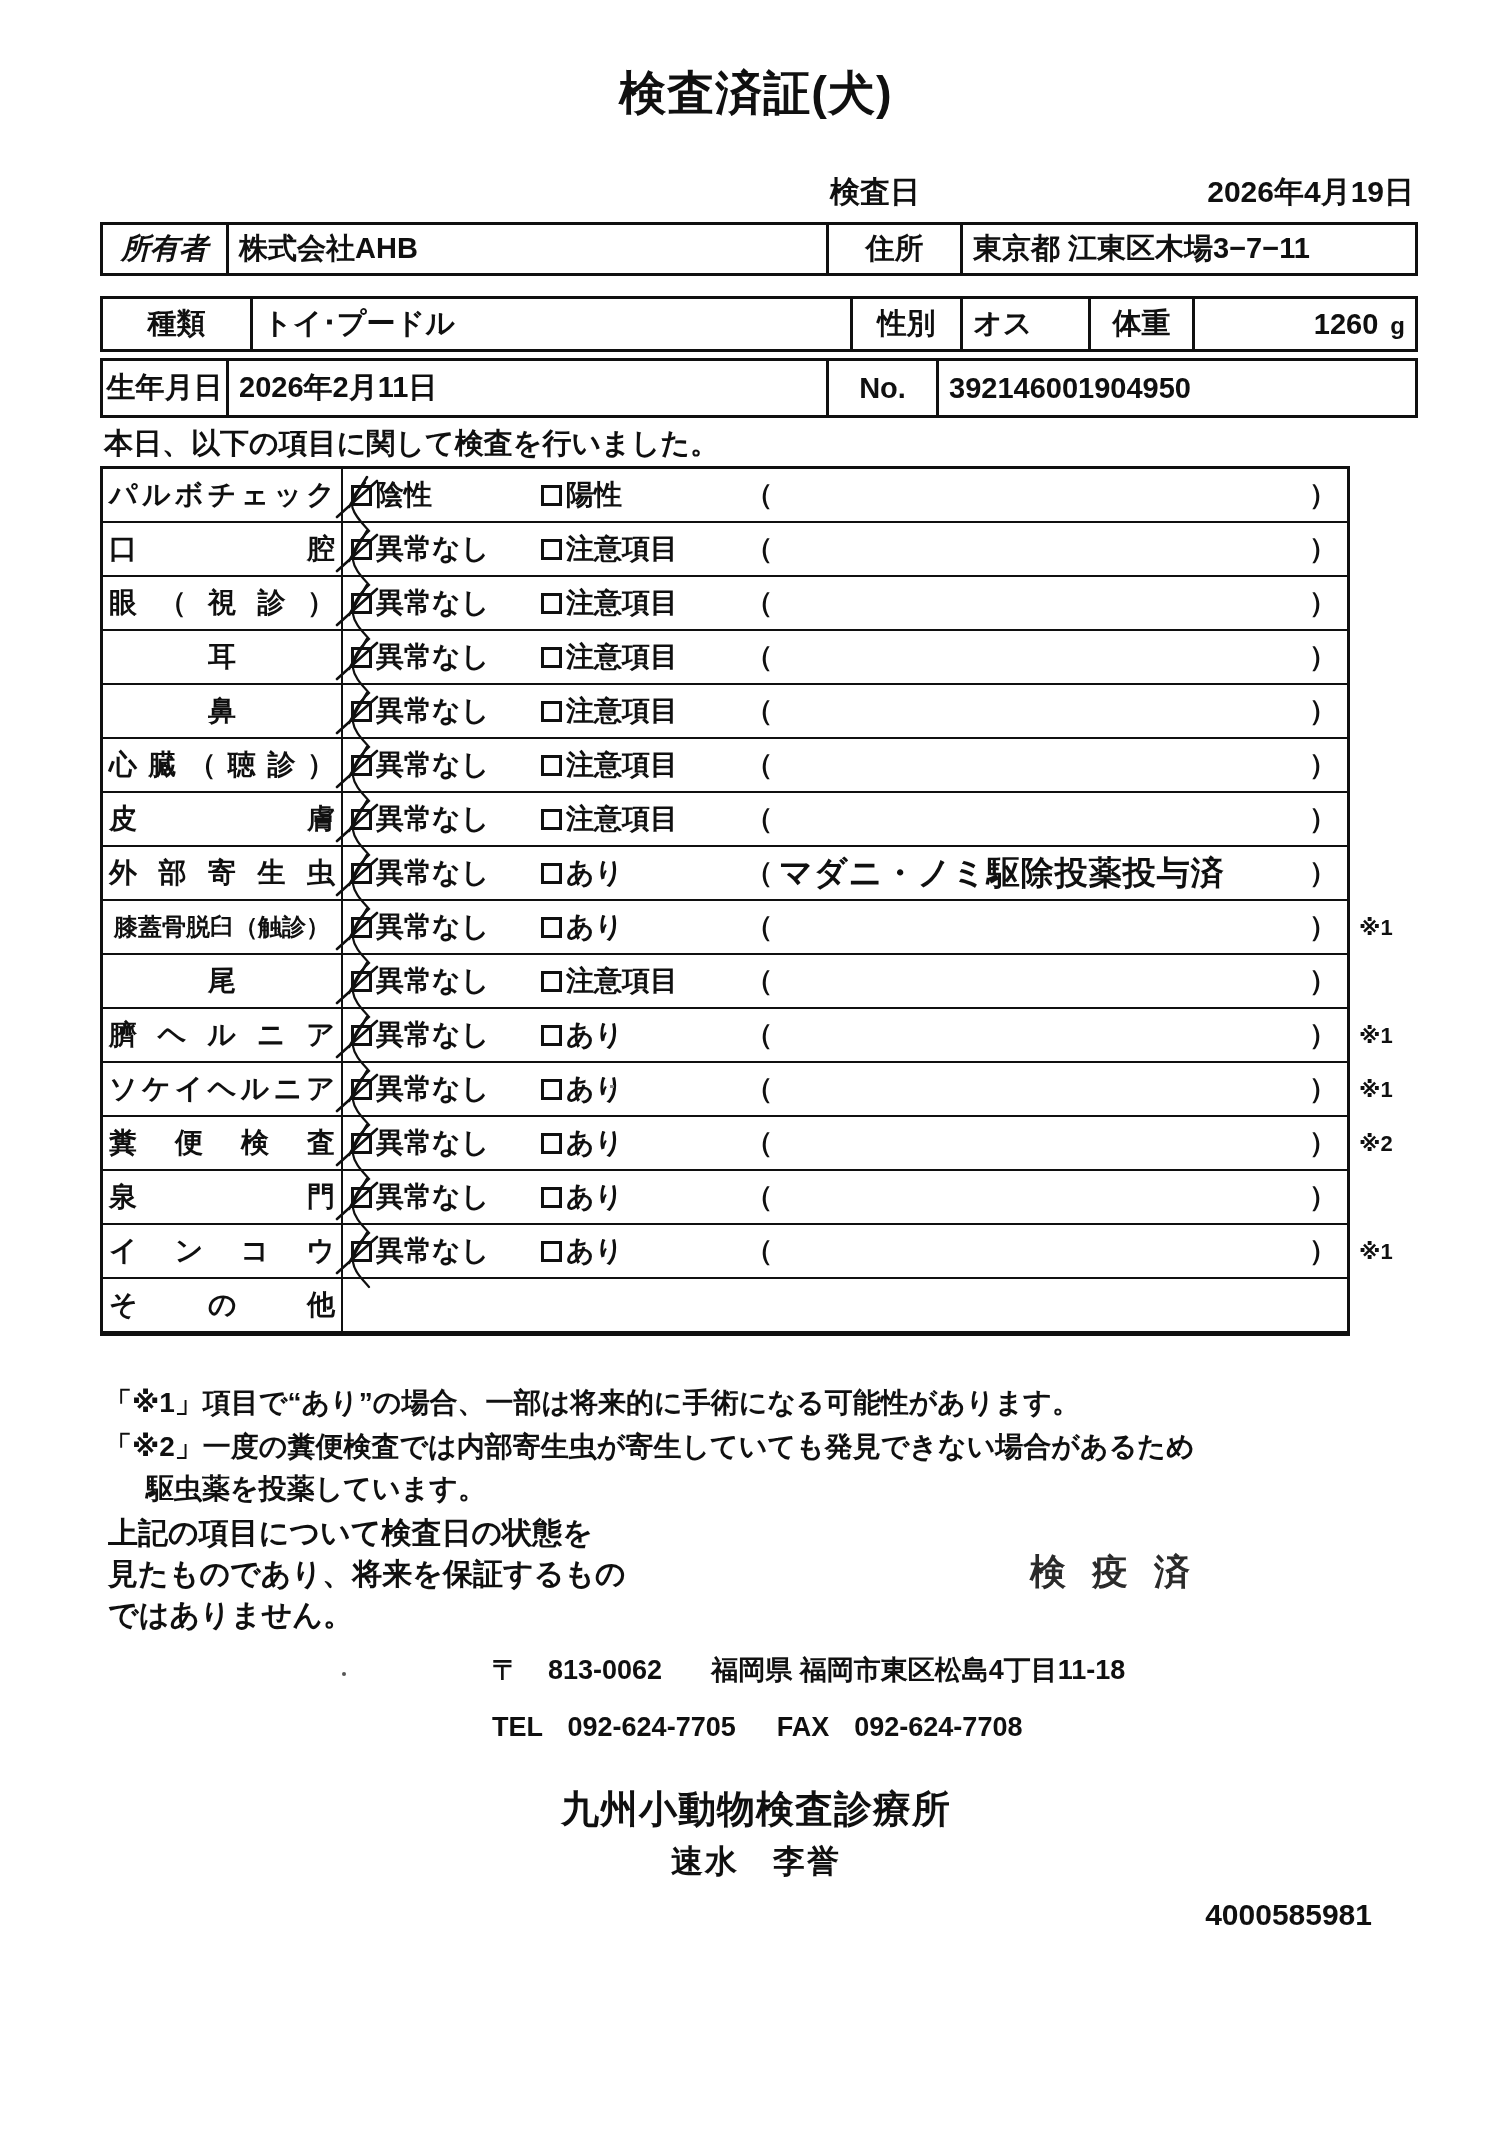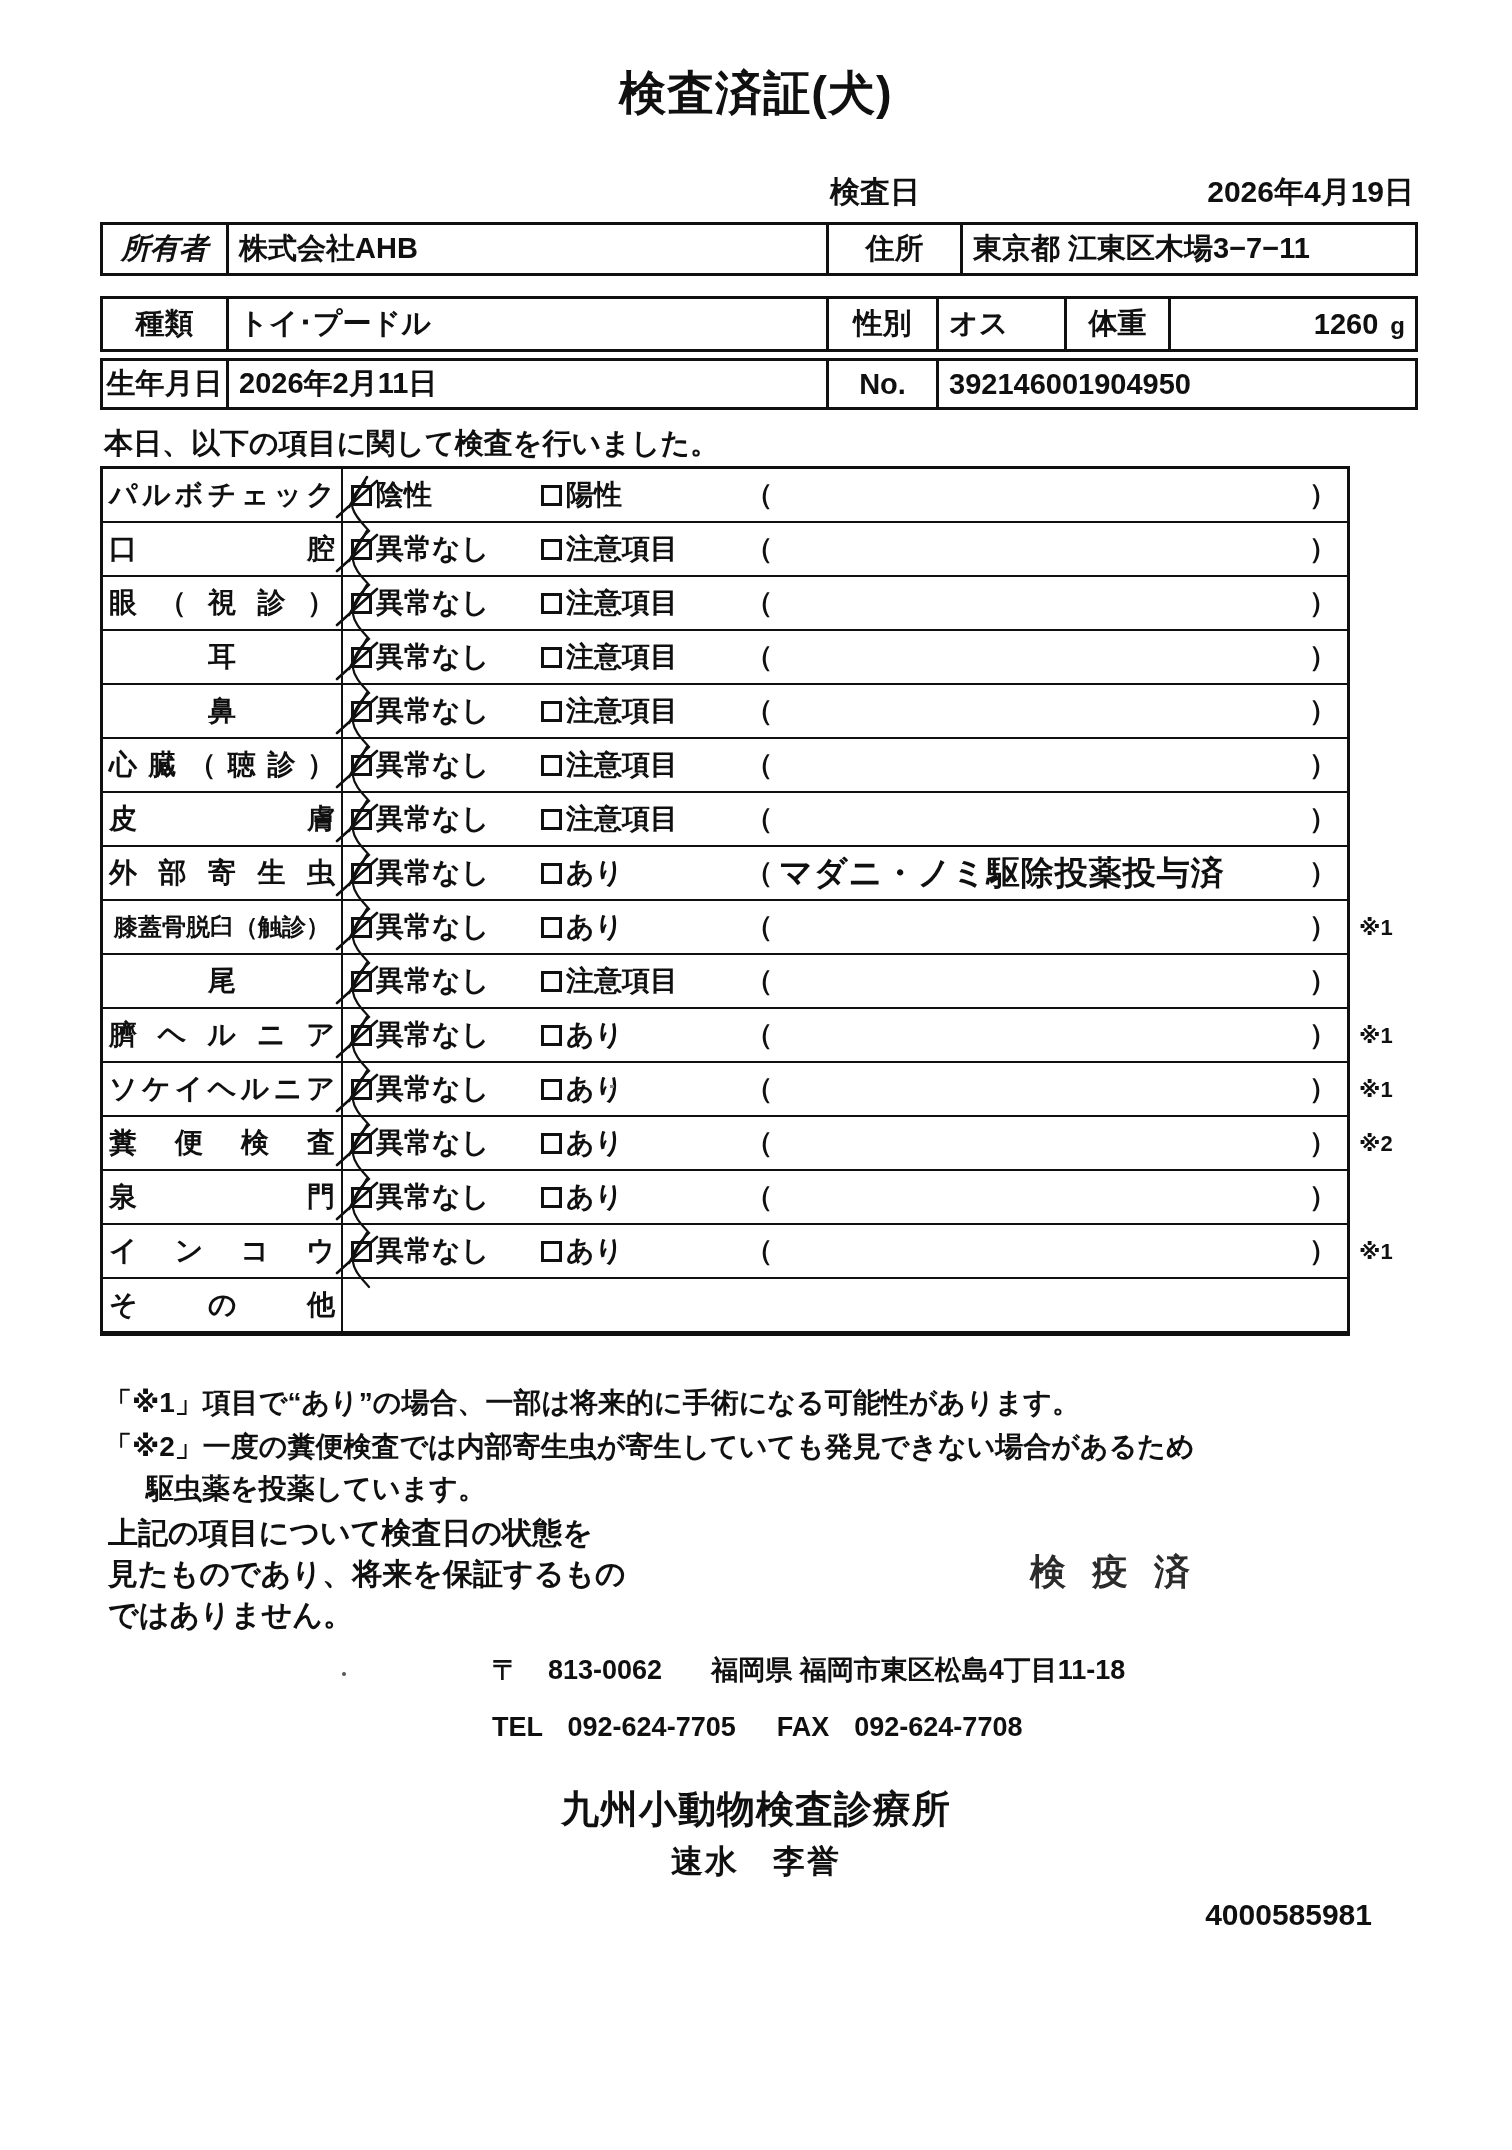--- a/index.html
+++ b/index.html
@@ -57,21 +57,21 @@
     position: absolute;
     left: 100px;
     width: 1318px;
     border: 3px solid #101010;
     display: flex;
     align-items: stretch;
     background: #fff;
   }
   .info-block.r1 { top: 222px; height: 54px; }
   .info-block.r2 { top: 296px; height: 56px; }
-  .info-block.r3 { top: 358px; height: 52px; }
+  .info-block.r3 { top: 358px; height: 60px; }
 
   .cell {
     display: flex;
     align-items: center;
     font-size: 29px;
     font-weight: 700;
     border-right: 3px solid #101010;
     padding: 0 10px;
     white-space: nowrap;
     overflow: hidden;
@@ -80,21 +80,21 @@
   .cell.lbl { justify-content: center; }
   .cell.val { justify-content: flex-start; }
 
   
   .w-owner-lbl { width: 126px; font-style: italic; }
   .w-owner-val { width: 600px; }
   .w-addr-lbl  { width: 134px; }
   .w-addr-val  { flex: 1; }
 
   
-  .w-kind-lbl { width: 126px; }
+  .w-kind-lbl { width: 150px; }
   .w-kind-val { width: 600px; }
   .w-sex-lbl  { width: 110px; }
   .w-sex-val  { width: 128px; }
   .w-wt-lbl   { width: 104px; }
   .w-wt-val   { flex: 1; }
 
   
   .w-bd-lbl { width: 126px; }
   .w-bd-val { width: 600px; }
   .w-no-lbl { width: 110px; }

